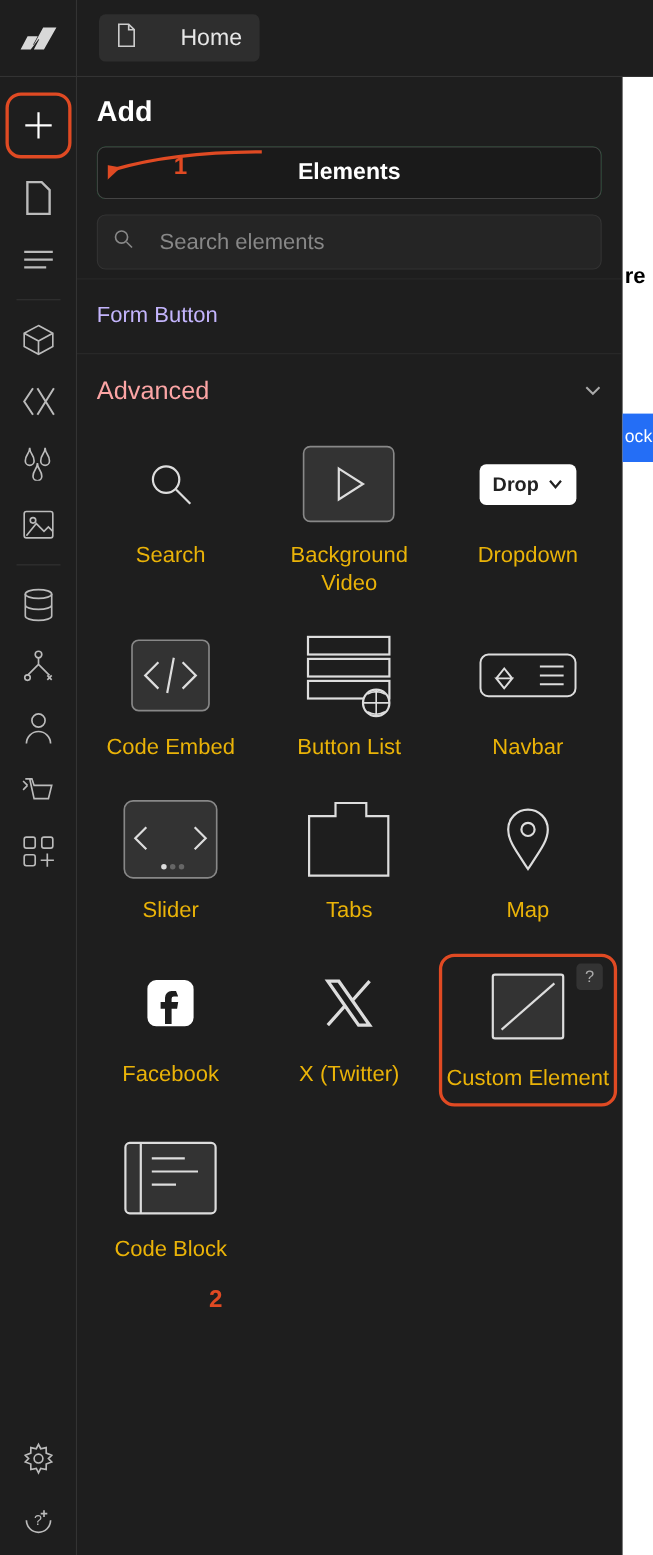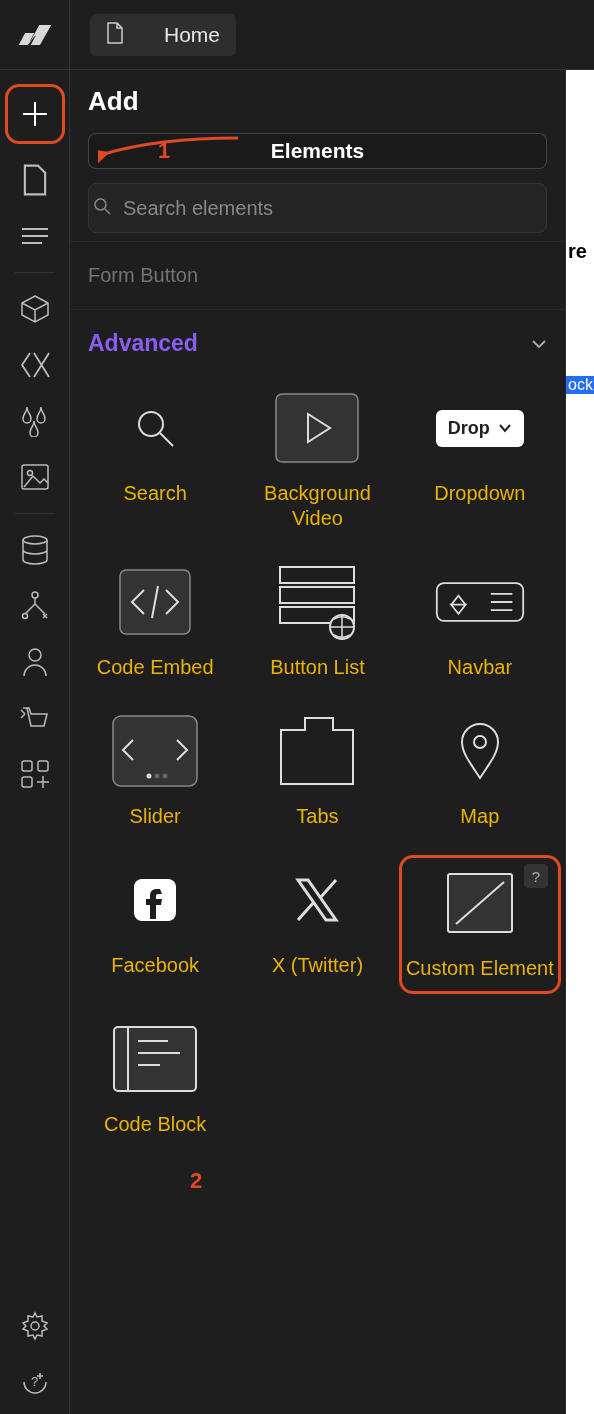--- a/index.html
+++ b/index.html
@@ -99,21 +99,21 @@
     color: #fff;
     font-size: 26px;
     font-weight: 700;
     margin-bottom: 16px;
   }
   .tab-row {
     display: flex;
     background: #14532d;
     border-radius: 8px;
     overflow: hidden;
-    height: 36px;
+    height: 48px;
   }
   .tab {
     flex: 1;
     display: flex;
     align-items: center;
     justify-content: center;
     font-size: 21px;
     font-weight: 600;
     color: #bbb;
   }
@@ -124,47 +124,47 @@
     border-radius: 8px;
   }
   .search-box {
     margin-top: 14px;
     background: #252525;
     border: 1px solid #333;
     border-radius: 8px;
     height: 50px;
     display: flex;
     align-items: center;
-    padding: 0 4px;
-    gap: 12px;
+    padding: 0 14px;
+    gap: 24px;
     color: #888;
     font-size: 20px;
   }
 
   .panel-body {
     flex: 1;
     overflow: hidden;
   }
 
   .section-item {
     padding: 22px 18px;
     border-bottom: 1px solid #2a2a2a;
     font-size: 20px;
-    color: #737373;
+    color: #c4b5fd;
   }
   .section-header {
     display: flex;
     align-items: center;
     justify-content: space-between;
     padding: 20px 18px 10px 18px;
   }
   .section-header .title {
     font-size: 23px;
-    font-weight: 700;
-    color: #8b5cf6;
+    font-weight: 400;
+    color: #fca5a5;
   }
 
   .grid {
     display: grid;
     grid-template-columns: repeat(3, 1fr);
     gap: 20px 0;
     padding: 16px 4px 20px 4px;
   }
   .cell {
     display: flex;
@@ -235,21 +235,21 @@
     position: absolute;
     color: #000;
     font-weight: 700;
     font-size: 20px;
     left: 2px;
   }
   .right-edge .chip {
     position: absolute;
     left: 0;
     width: 28px;
-    height: 18px;
+    height: 44px;
     background: #246ef6;
     color: #fff;
     font-size: 16px;
     display: flex;
     align-items: center;
     padding-left: 2px;
   }
 
   
   .anno-arrow {

